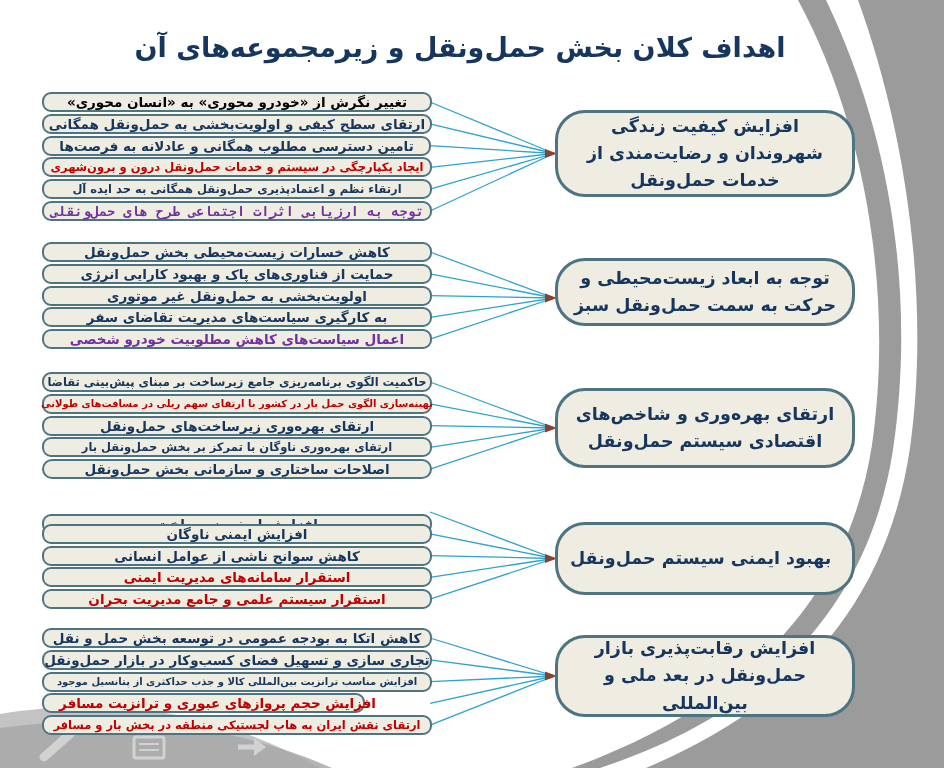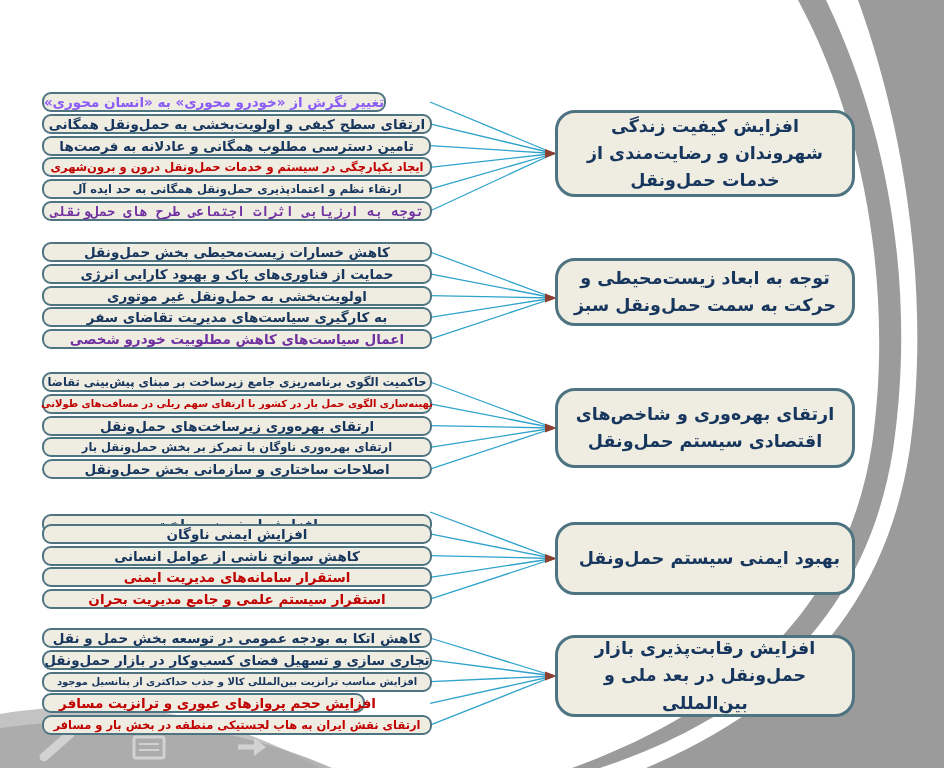--- a/index.html
+++ b/index.html
@@ -16,22 +16,22 @@
   .item{
     position:absolute;box-sizing:border-box;z-index:3;
     background:var(--fill,#EFECE2);border:2px solid var(--border,#4E7381);border-radius:9px;
     display:flex;align-items:center;justify-content:center;
     font-weight:bold;font-size:13.5px;white-space:nowrap;padding:0 8px;
   }
   .item.sz-small{font-size:11.5px;}
   .item.sz-tiny{font-size:10px;}
   .goal{
     position:absolute;box-sizing:border-box;z-index:3;
-    background:var(--fill,#EFECE2);border:3px solid var(--border,#4E7381);border-radius:20px;
-    display:flex;align-items:center;justify-content:flex-start;text-align:center;
+    background:var(--fill,#EFECE2);border:3px solid var(--border,#4E7381);border-radius:30px;
+    display:flex;align-items:center;justify-content:flex-end;text-align:center;
     font-weight:bold;font-size:17.5px;line-height:1.55;color:var(--navy,#17365D);
     padding:4px 12px;
   }
   .sw{fill:var(--swoosh,#9B9B9B);}
   .sw-light{fill:#ffffff;}
 </style>
 </head>
 <body>
 
 <div class="slide" style="--navy: #17365D; --fill: #EFECE2; --border: #4E7381; --swoosh: #9B9B9B;">
@@ -81,23 +81,24 @@
       <line x1="430" y1="599.2" x2="554" y2="558.5" stroke="#2FA3CB" stroke-width="1.3"></line>
       <polygon points="557,558.5 545,554 545,563" fill="#8C4130"></polygon>
       <line x1="430" y1="638" x2="554" y2="676" stroke="#2FA3CB" stroke-width="1.3"></line>
       <line x1="430" y1="659.8" x2="554" y2="676" stroke="#2FA3CB" stroke-width="1.3"></line>
       <line x1="430" y1="681.6" x2="554" y2="676" stroke="#2FA3CB" stroke-width="1.3"></line>
       <line x1="430" y1="703.4" x2="554" y2="676" stroke="#2FA3CB" stroke-width="1.3"></line>
       <line x1="430" y1="725.2" x2="554" y2="676" stroke="#2FA3CB" stroke-width="1.3"></line>
       <polygon points="557,676 545,671.5 545,680.5" fill="#8C4130"></polygon>
     </svg>
 
+  <h1 class="title">اهداف کلان بخش حمل‌ونقل و زیرمجموعه‌های آن</h1>
 
   <div id="groups">
-      <div class="item" style="left: 42px; top: 92px; width: 344px; height: 20px; color: #8b5cf6;">تغییر نگرش از «خودرو محوری» به «انسان محوری»</div>
+      <div class="item" style="left: 42px; top: 92px; width: 390px; height: 20px; color: #000000;">تغییر نگرش از «خودرو محوری» به «انسان محوری»</div>
       <div class="item" style="left: 42px; top: 113.8px; width: 390px; height: 20px; color: rgb(23, 54, 93);">ارتقای سطح کیفی و اولویت‌بخشی به حمل‌ونقل همگانی</div>
       <div class="item" style="left: 42px; top: 135.6px; width: 389px; height: 20px; color: rgb(23, 54, 93);">تامین دسترسی مطلوب همگانی و عادلانه به فرصت‌ها</div>
       <div class="item sz-small" style="left: 42px; top: 157.4px; width: 390px; height: 20px; color: rgb(192, 0, 0);">ایجاد یکپارچگی در سیستم و خدمات حمل‌ونقل درون و برون‌شهری</div>
       <div class="item sz-small" style="left: 42px; top: 179.2px; width: 390px; height: 20px; color: rgb(23, 54, 93);">ارتقاء نظم و اعتمادپذیری حمل‌ونقل همگانی به حد ایده آل</div>
       <div class="item" style="left: 42px; top: 201px; width: 390px; height: 20px; color: rgb(112, 48, 160); font-family: Liberation Mono, monospace;">توجه به ارزیابی اثرات اجتماعی طرح های حمل‌ونقلی</div>
       <div class="goal" style="left: 555px; top: 110px; width: 300px; height: 87px;">
         <span>افزایش کیفیت زندگی شهروندان و رضایت‌مندی از خدمات حمل‌ونقل</span>
       </div>
       <div class="item" style="left: 42px; top: 242px; width: 390px; height: 20px; color: rgb(23, 54, 93);">کاهش خسارات زیست‌محیطی بخش حمل‌ونقل</div>
       <div class="item" style="left: 42px; top: 263.8px; width: 390px; height: 20px; color: rgb(23, 54, 93);">حمایت از فناوری‌های پاک و بهبود کارایی انرژی</div>

